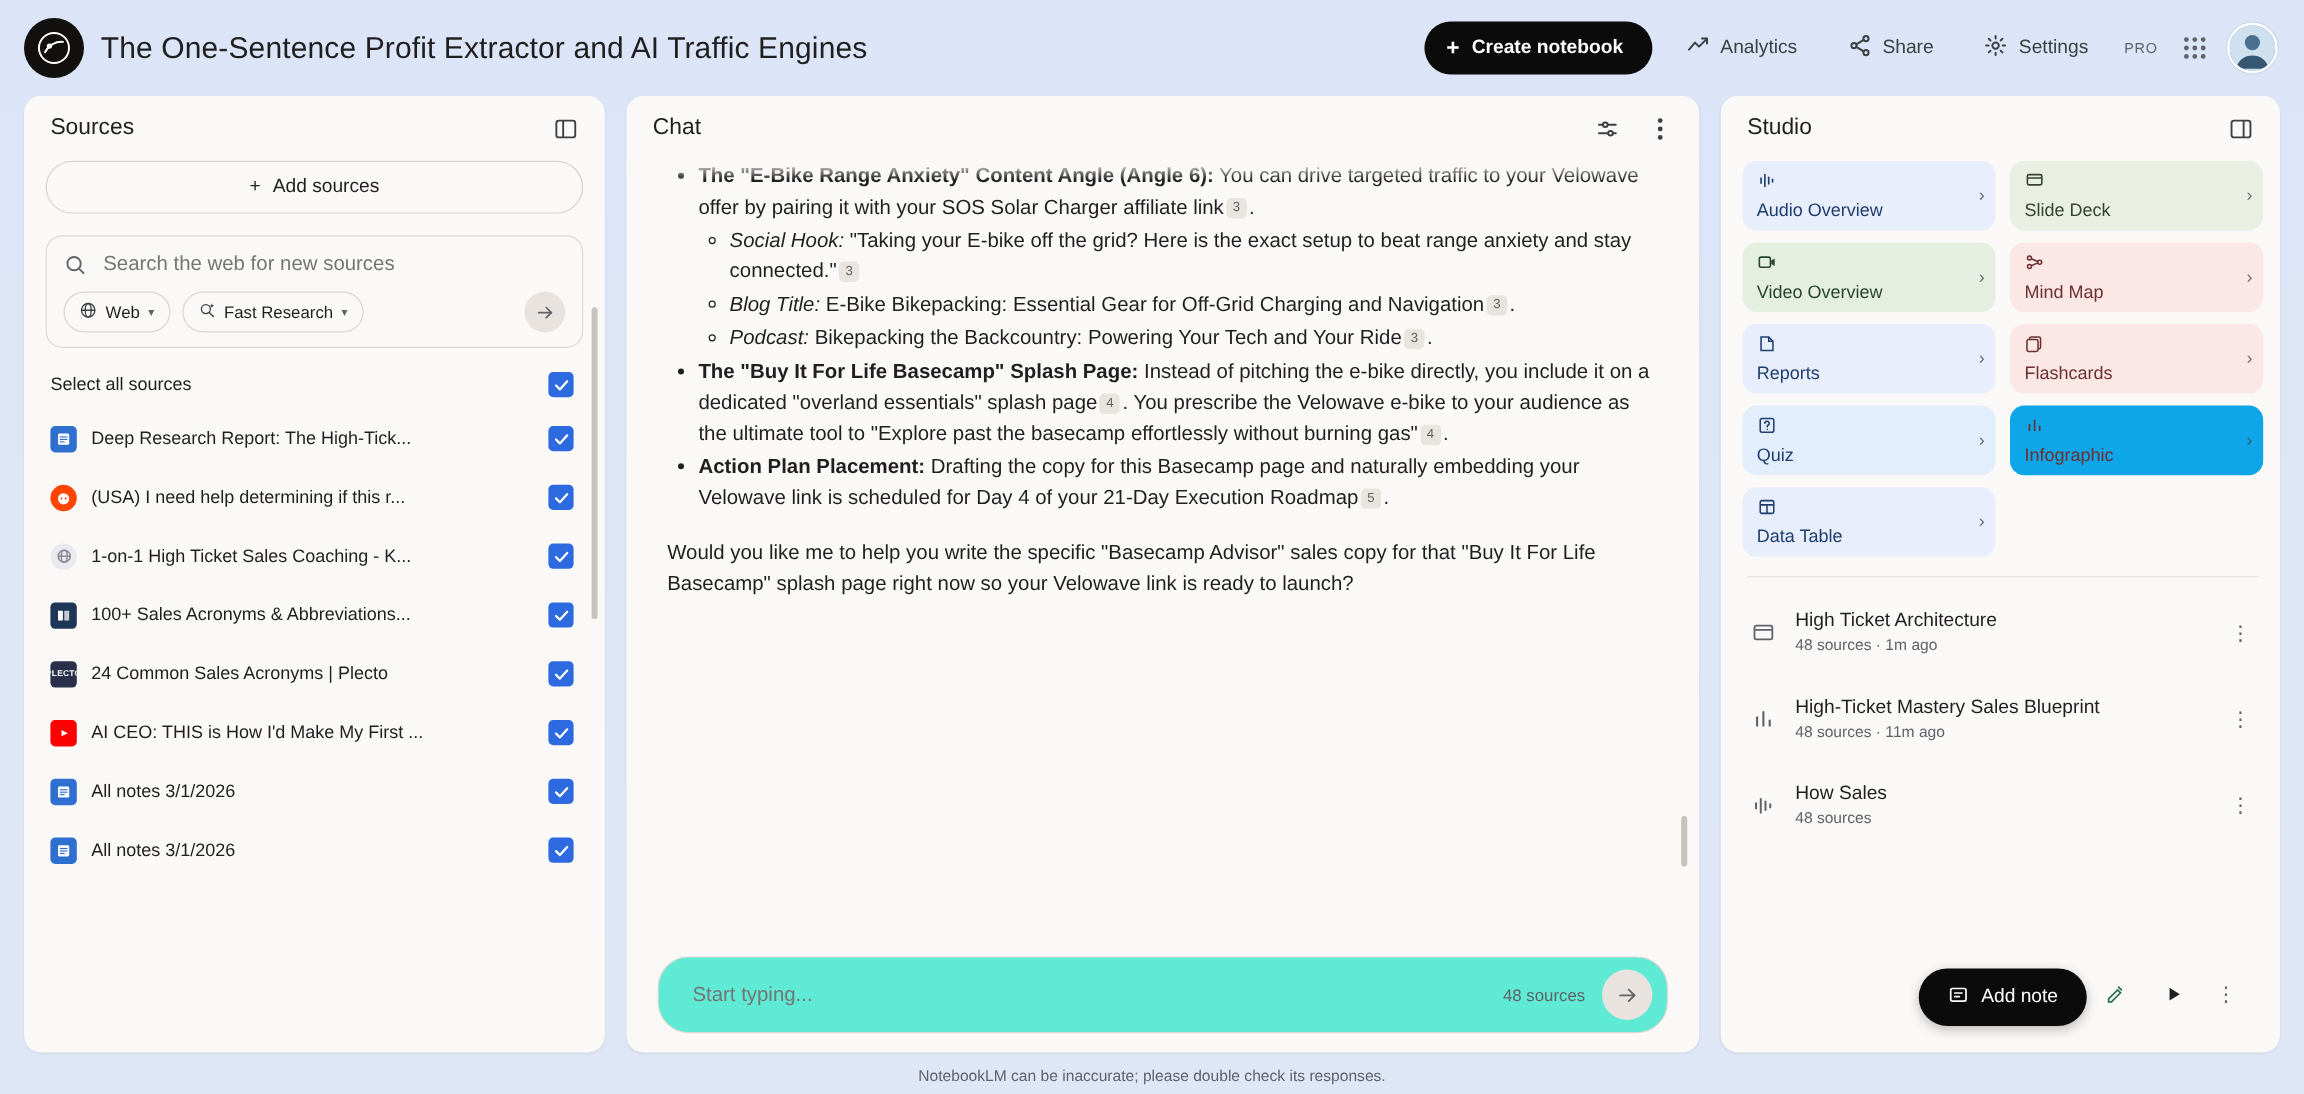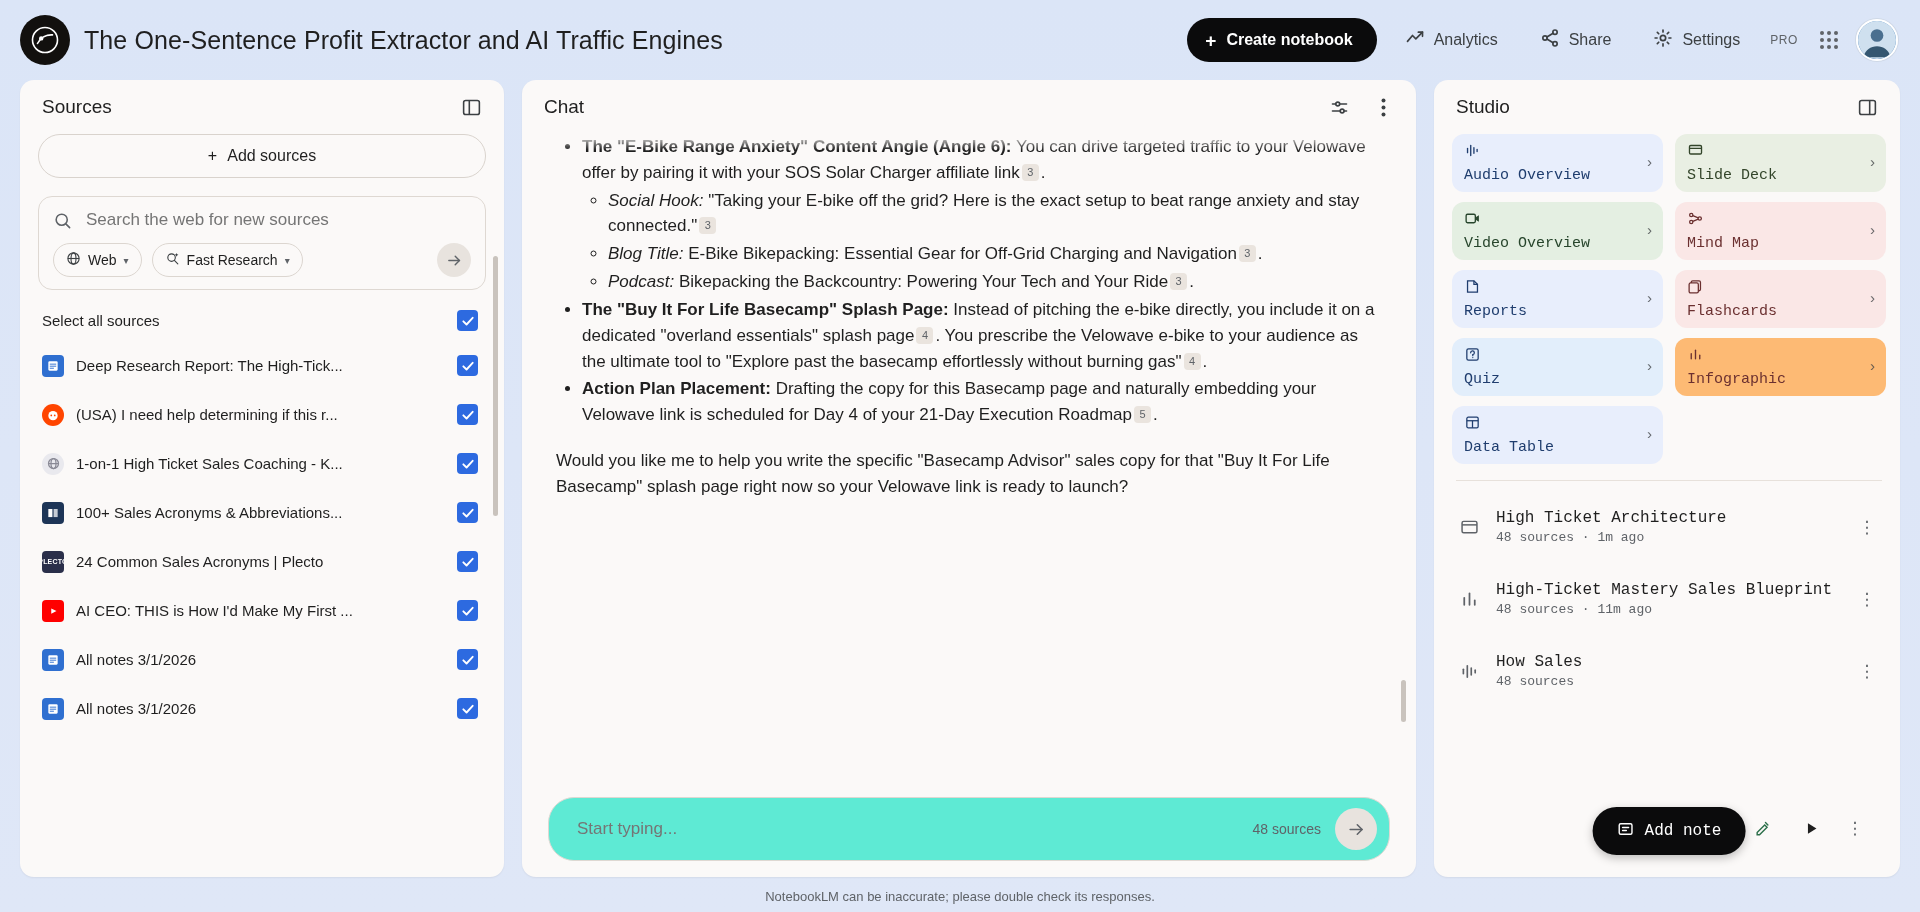--- a/index.html
+++ b/index.html
@@ -195,21 +195,21 @@
   .send-btn {
     width:42px; height:42px; border-radius:50%; background:#e8e3de;
     display:flex; align-items:center; justify-content:center; color:#5f6368; cursor:pointer;
   }
   .footnote {
     text-align:center; font-size:13px; color:#5f6368; padding: 2px 0 8px 0;
   }
 
   
   .studio { flex: 0 0 466px; }
-  .studio-body { padding: 0 14px 0 18px; overflow:hidden; flex:1 1 auto; display:flex; flex-direction:column; min-height:0;font-family:Liberation Mono, monospace;}
+  .studio-body { padding: 0 14px 0 18px; overflow:hidden; flex:1 1 auto; display:flex; flex-direction:column; min-height:0;}
   .tiles {
     display:grid; grid-template-columns: 1fr 1fr; gap: 10px 12px;
     padding-bottom: 14px;
   }
   .tile {
     height:58px; border-radius:12px; padding: 8px 10px 8px 12px;
     display:flex; flex-direction:column; justify-content:space-between;
     position:relative; cursor:pointer;
   }
   .tile .t-ico { font-size:15px; line-height:1; }
@@ -681,21 +681,21 @@
               <svg width="17" height="17" viewBox="0 0 24 24" fill="none" stroke="#1f3d6e" stroke-width="1.8">
                   <rect x="4" y="4" width="16" height="16" rx="2.4"></rect>
                   <path d="M9.4 9.6a2.6 2.6 0 1 1 3 2.6v1.4" stroke-linecap="round"></path>
                   <circle cx="12.4" cy="16.4" r=".9" fill="#1f3d6e" stroke="none"></circle>
                 </svg>
             </span>
             <span class="t-label" style="color:#1f3d6e">Quiz</span>
             <span class="t-arrow">›</span>
           </div>
 
-          <div class="tile" style="background:#fdba74">
+          <div class="tile" style="background:#0ea5e9">
             <span class="t-ico">
               <svg width="17" height="17" viewBox="0 0 24 24" fill="none" stroke="#6b3030" stroke-width="1.9" stroke-linecap="round">
                   <line x1="6" y1="18" x2="6" y2="11"></line>
                   <line x1="12" y1="18" x2="12" y2="6"></line>
                   <line x1="18" y1="18" x2="18" y2="13"></line>
                 </svg>
             </span>
             <span class="t-label" style="color:#6b3030">Infographic</span>
             <span class="t-arrow">›</span>
           </div>

